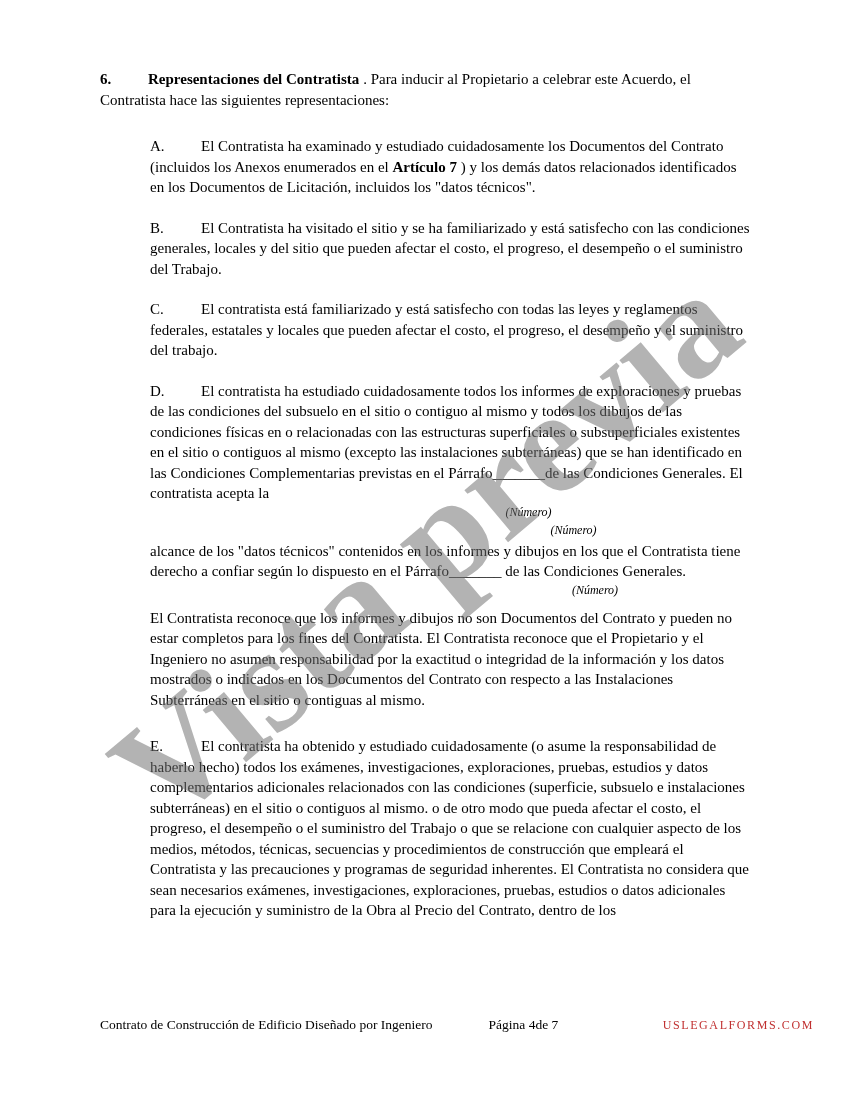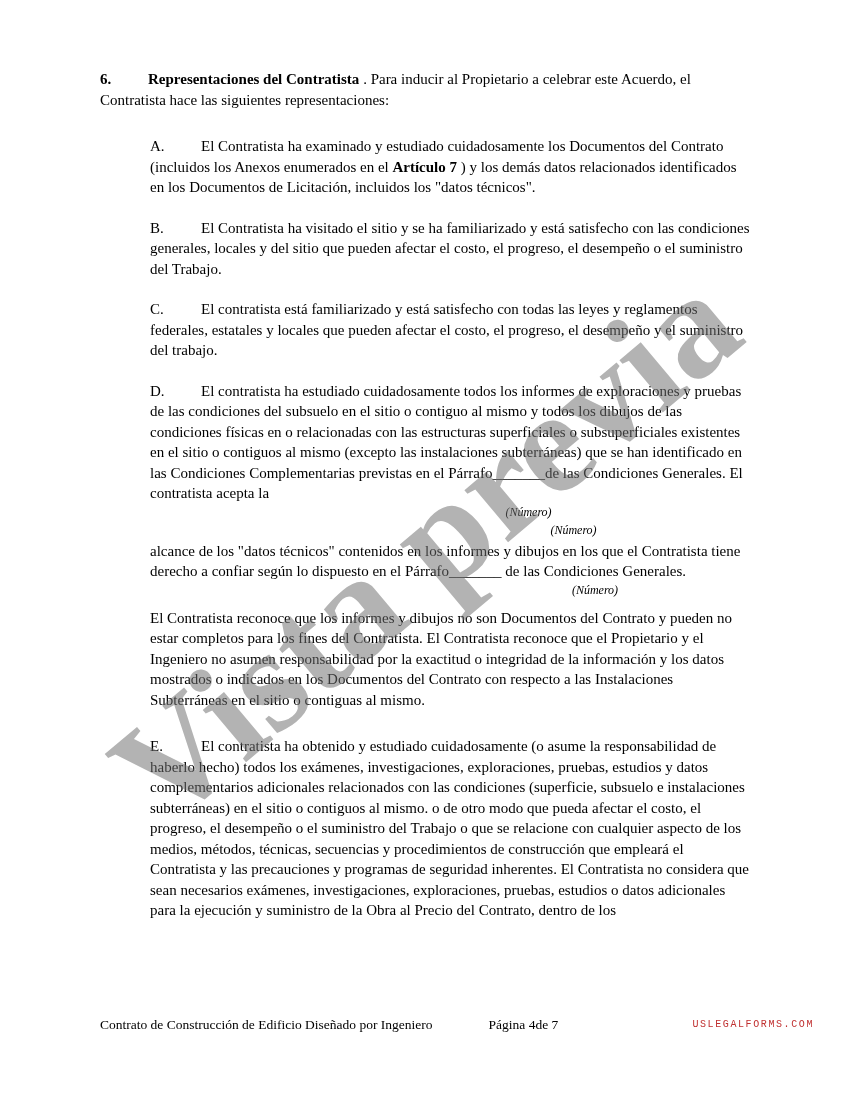--- a/index.html
+++ b/index.html
@@ -50,22 +50,22 @@
   }
   .footer-page{ margin-left:56px; }
   .logo{ margin-left:auto; text-align:right; margin-top:2px; }
   .logo-main{
     font-variant:small-caps; font-weight:bold;
     font-size:30px; line-height:28px; letter-spacing:1px;
     color:var(--logo_maroon, #5e1d1d);
   }
   .tm{ font-size:10px; vertical-align:super; letter-spacing:0; }
   .logo-sub{
-    font-family:Liberation Mono, monospace;
-    font-size:10px; letter-spacing:1.6px; margin-top:2px;
+    font-family:Liberation Serif, serif;
+    font-size:12px; letter-spacing:1.6px; margin-top:2px;
     color:var(--logo_red, #c03030);
   }
 </style>
 </head>
 <body style="--watermark_gray: #6e6e6e; --logo_maroon: #5e1d1d; --logo_red: #c03030;">
 
 <div class="content">
 
   <p class="para6"><span class="num">6.</span><b>Representaciones del Contratista</b><span> . Para inducir al Propietario a celebrar este Acuerdo, el Contratista hace las siguientes representaciones:</span></p>
 

